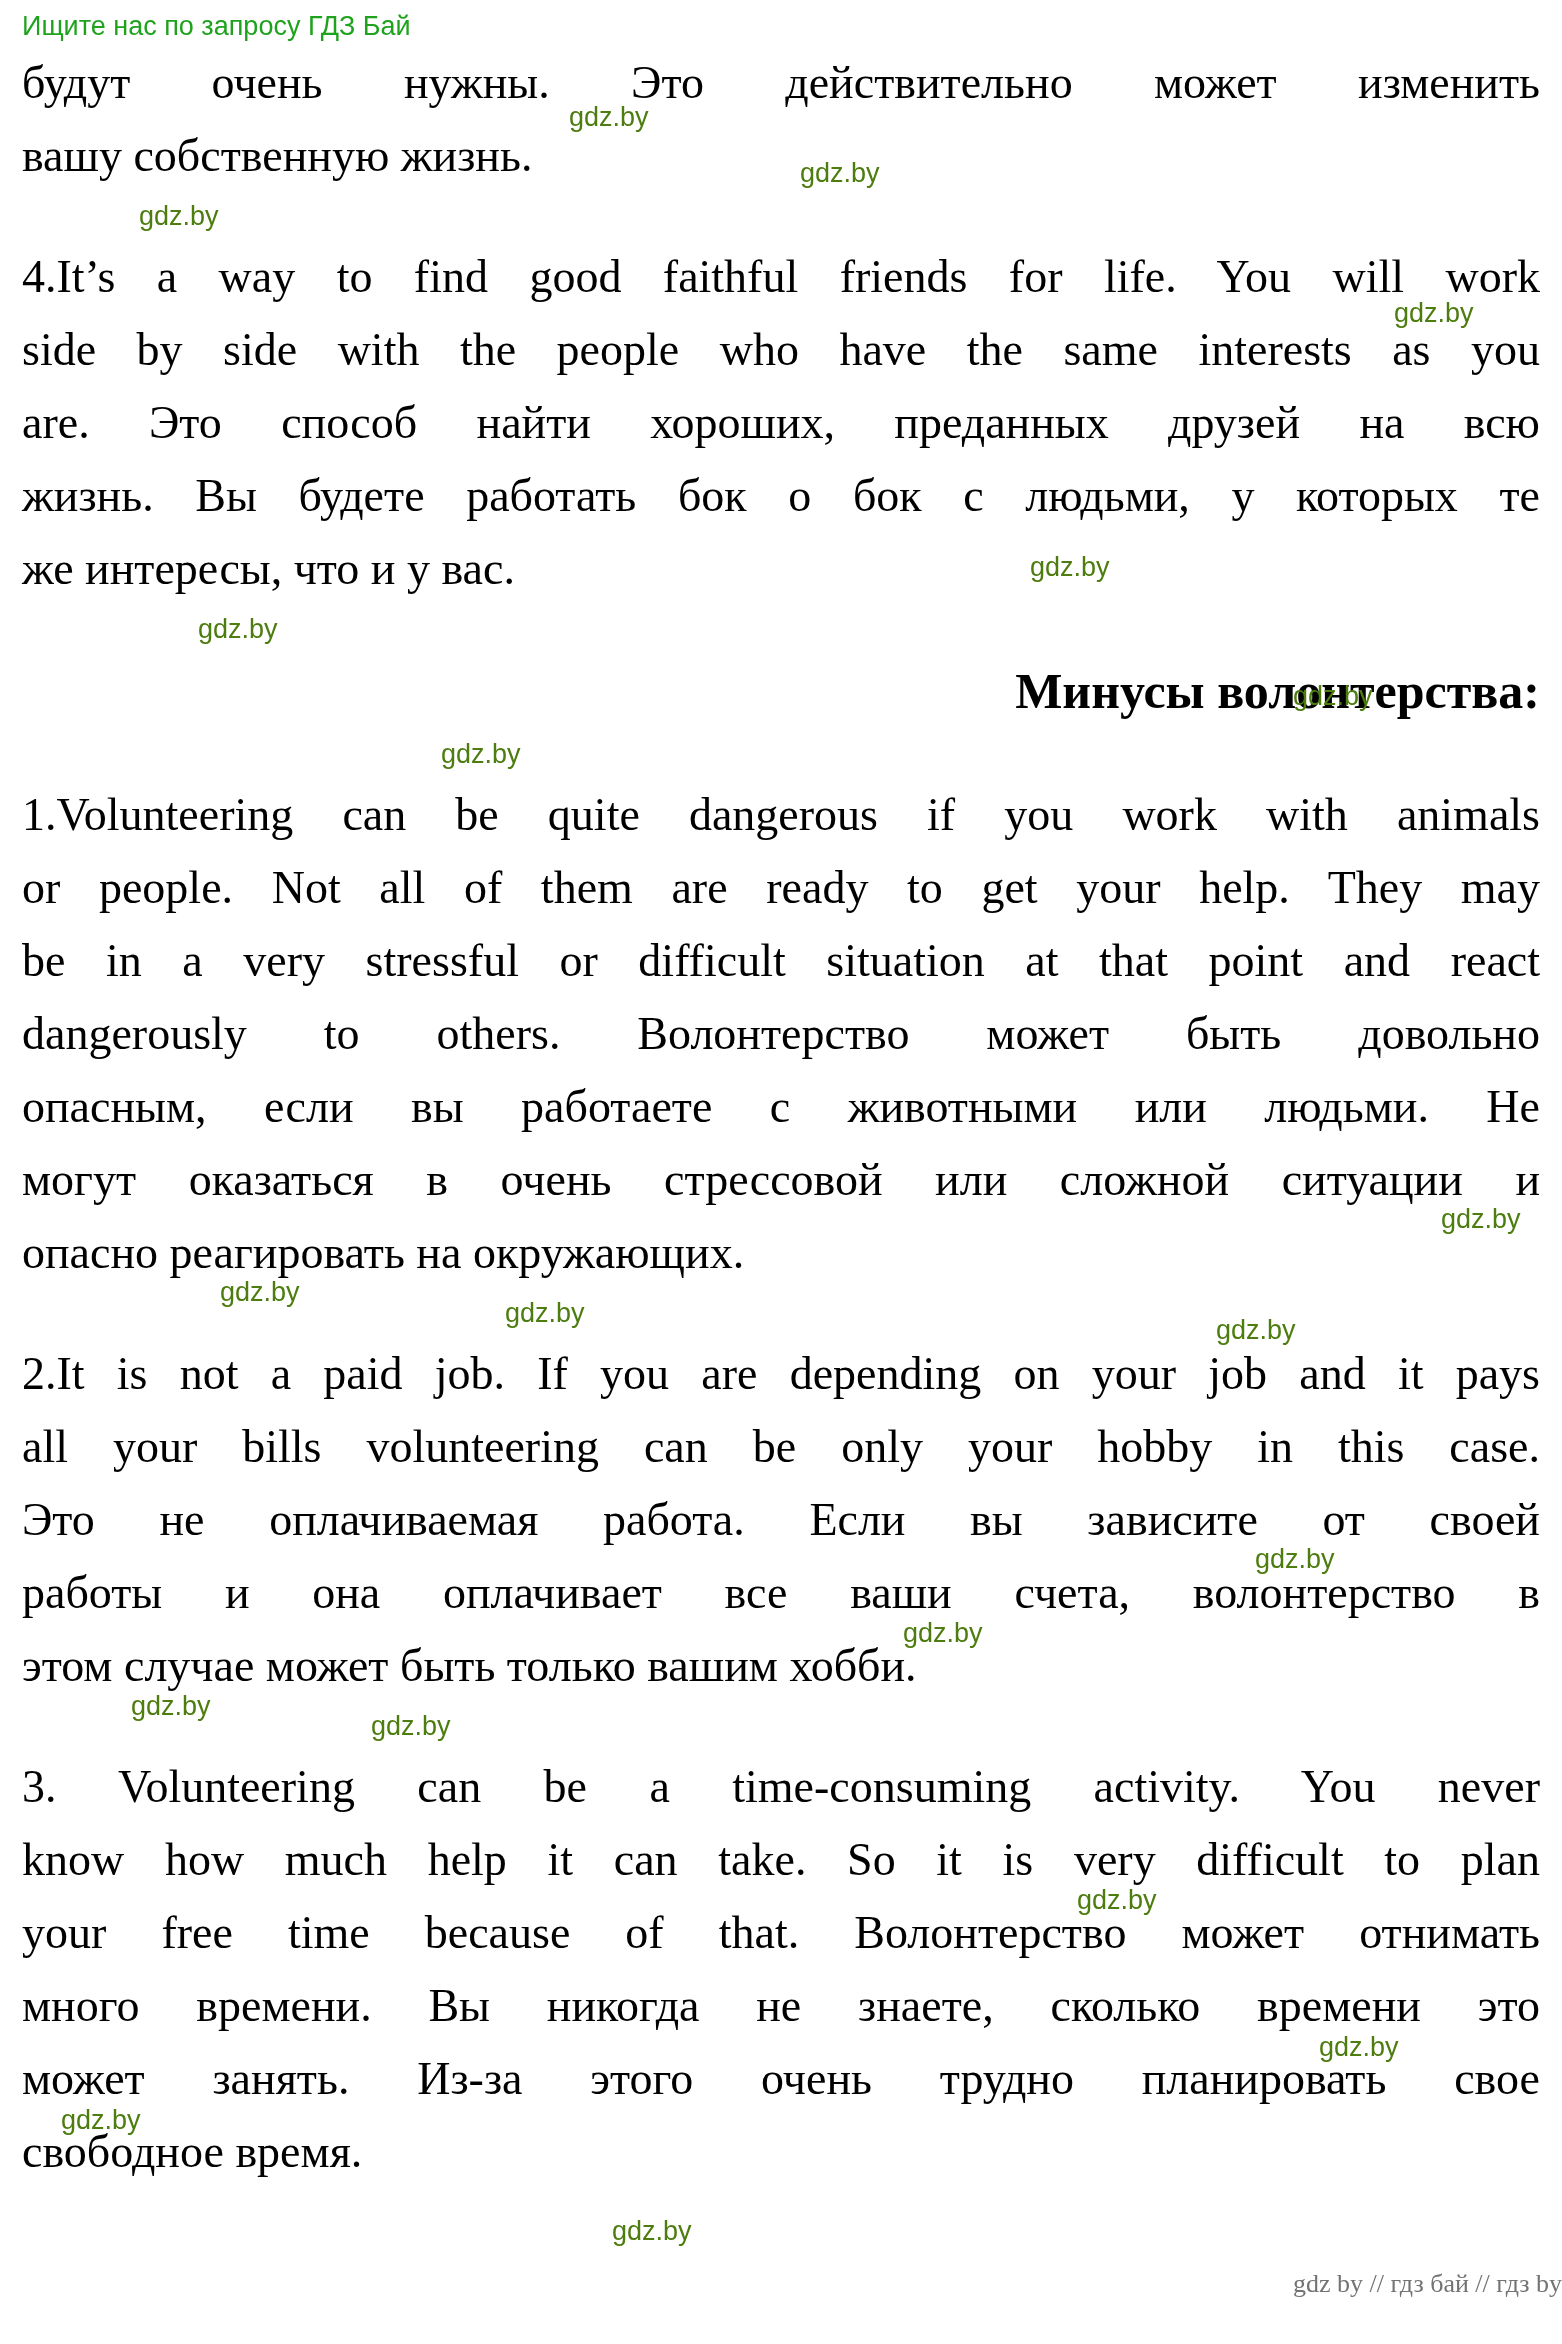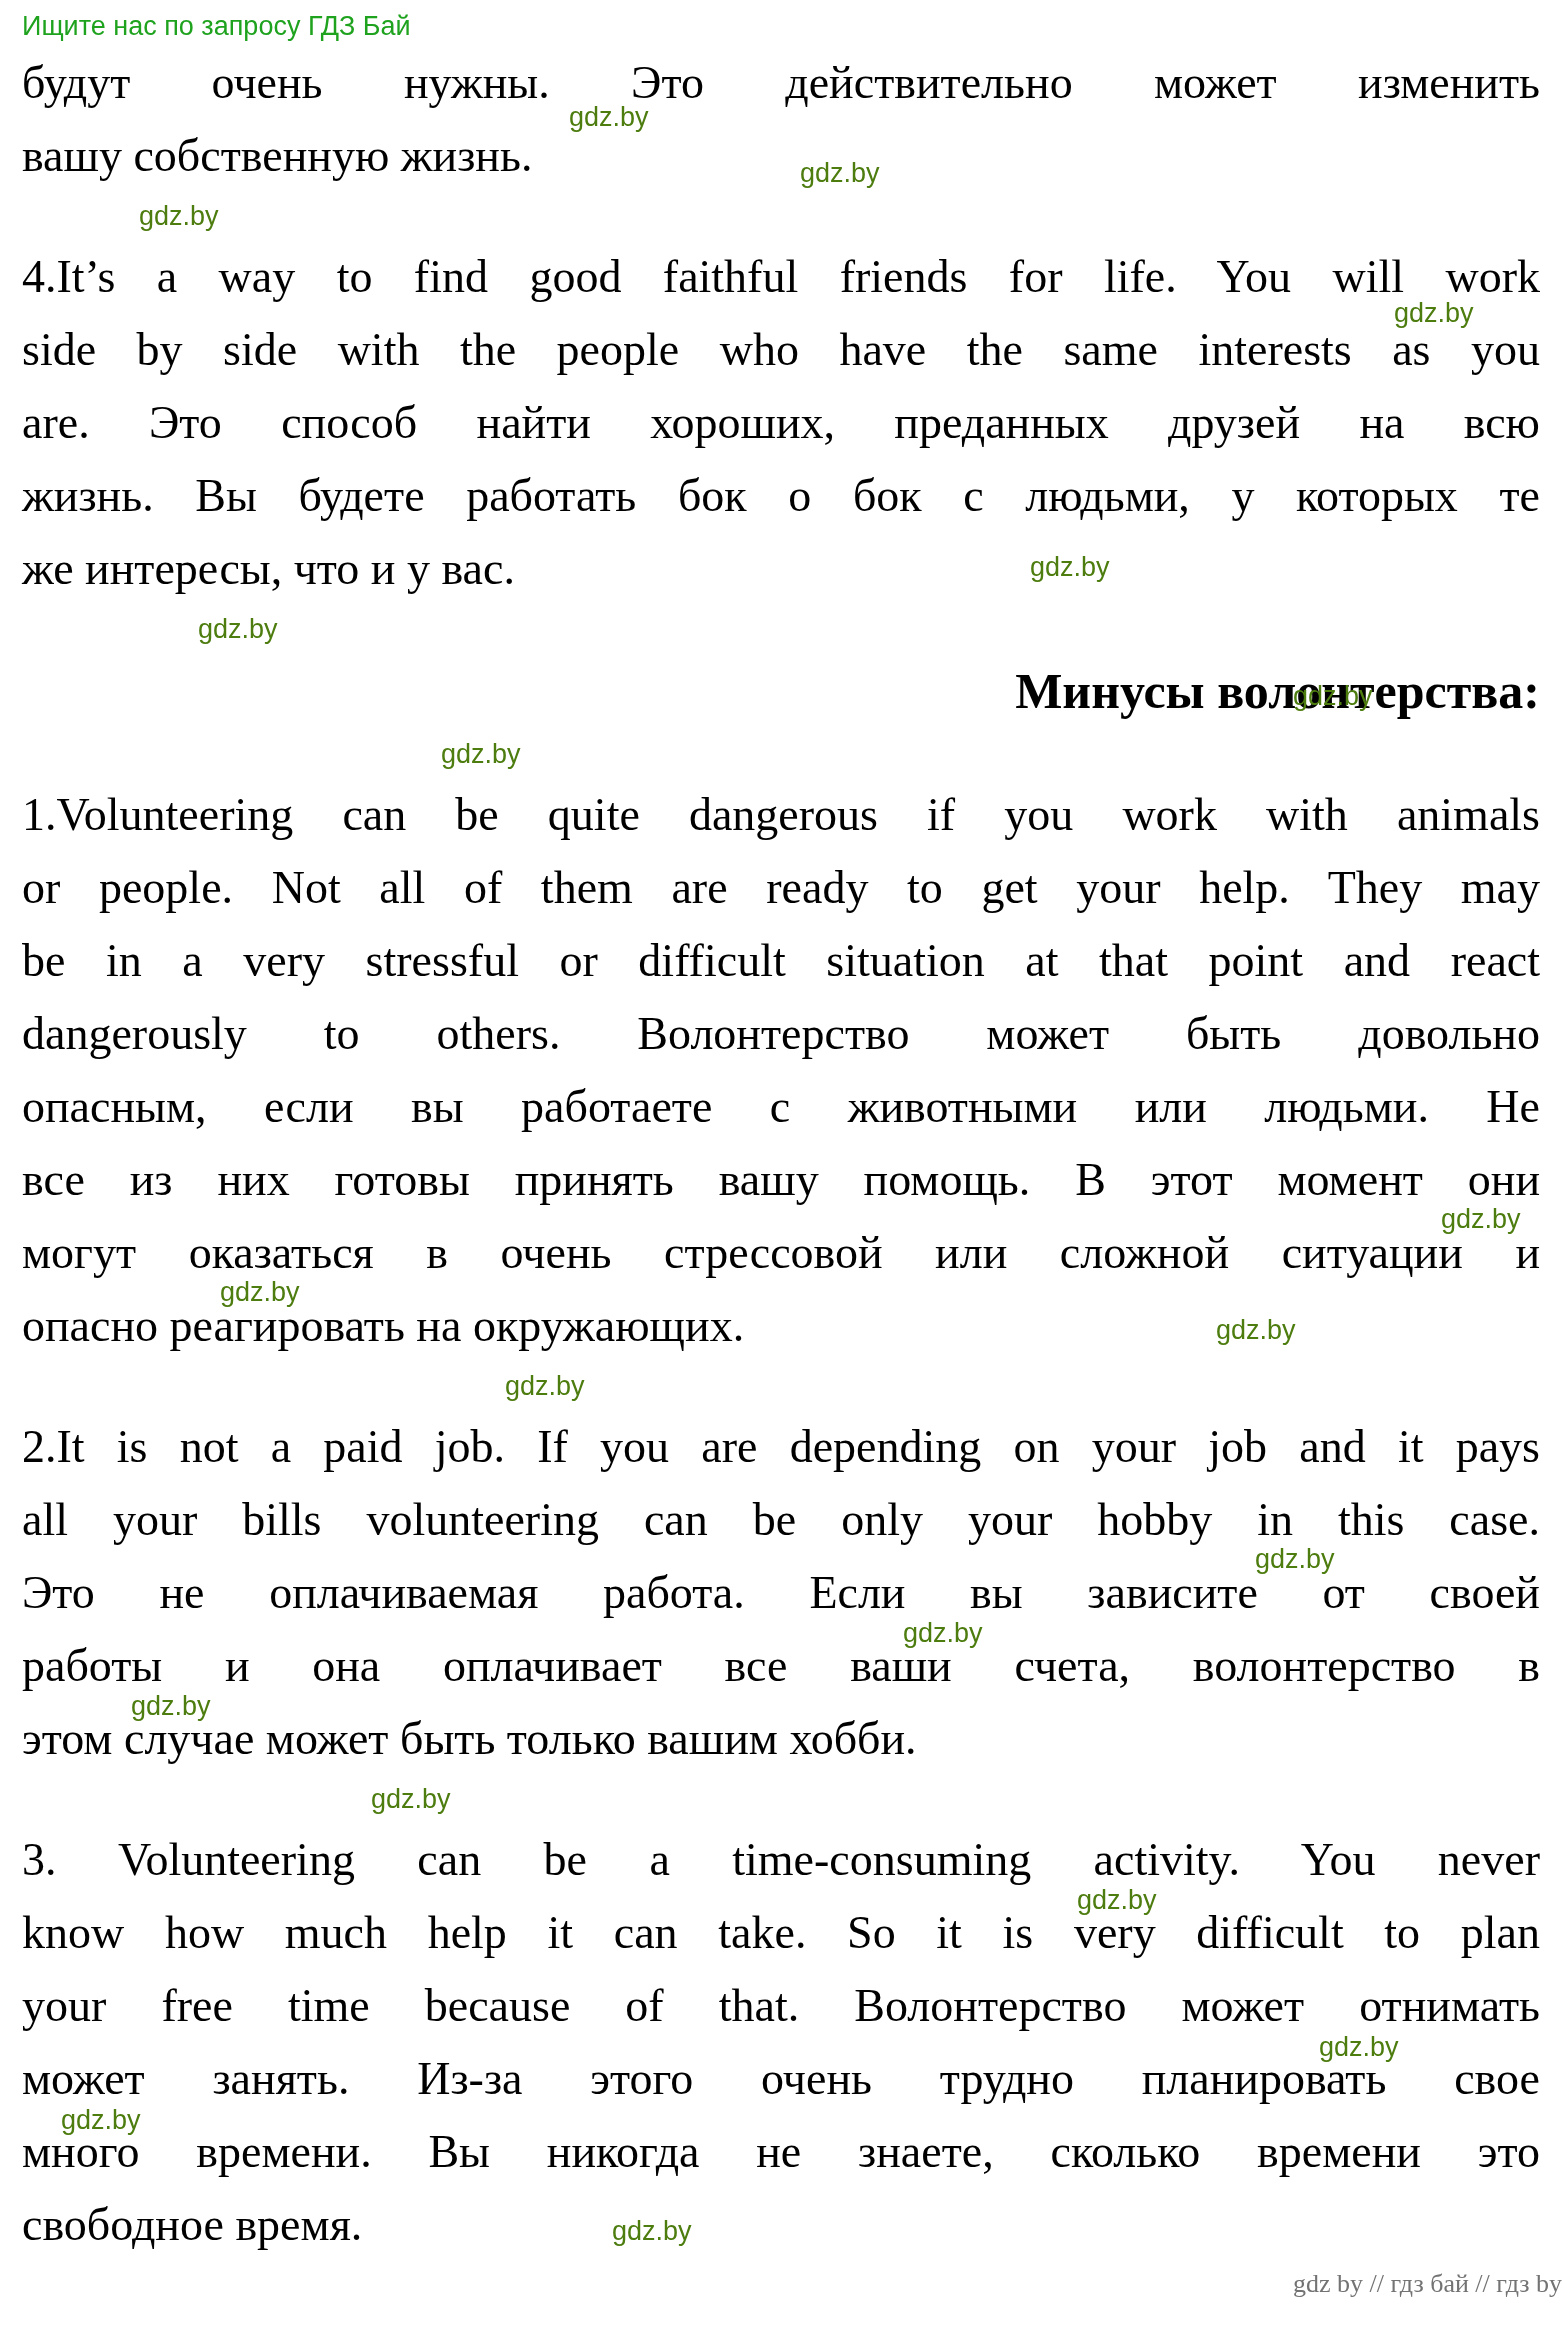--- a/index.html
+++ b/index.html
@@ -98,21 +98,20 @@
   <div class="wm-row">
     <span class="wm" style="margin-left:419px">gdz.by</span>
   </div>
 
   <div>
     <div class="line">1.Volunteering can be quite dangerous if you work with animals</div>
     <div class="line">or people. Not all of them are ready to get your help. They may</div>
     <div class="line">be in a very stressful or difficult situation at that point and react</div>
     <div class="line">dangerously to others. Волонтерство может быть довольно</div>
     <div class="line">опасным, если вы работаете с животными или людьми. Не</div>
-    <div class="line">все из них готовы принять вашу помощь. В этот момент они</div>
     <div class="line">могут оказаться в очень стрессовой или сложной ситуации и</div>
     <div class="line last">опасно реагировать на окружающих.</div>
   </div>
 
   <div class="wm-row">
     <span class="wm" style="margin-left:483px">gdz.by</span>
   </div>
 
   <div>
     <div class="line">2.It is not a paid job. If you are depending on your job and it pays</div>
@@ -123,22 +122,22 @@
   </div>
 
   <div class="wm-row">
     <span class="wm" style="margin-left:349px">gdz.by</span>
   </div>
 
   <div>
     <div class="line">3. Volunteering can be a time-consuming activity. You never</div>
     <div class="line">know how much help it can take. So it is very difficult to plan</div>
     <div class="line">your free time because of that. Волонтерство может отнимать</div>
+    <div class="line">много времени. Вы никогда не знаете, сколько времени это</div>
     <div class="line">может занять. Из-за этого очень трудно планировать свое</div>
-    <div class="line">много времени. Вы никогда не знаете, сколько времени это</div>
     <div class="line last">свободное время.</div>
   </div>
 
   <span class="wm wm-abs" style="left:569px;  top:104px;">gdz.by</span>
   <span class="wm wm-abs" style="left:800px;  top:160px;">gdz.by</span>
   <span class="wm wm-abs" style="left:1394px; top:300px;">gdz.by</span>
   <span class="wm wm-abs" style="left:1030px; top:554px;">gdz.by</span>
   <span class="wm wm-abs" style="left:1293px; top:683px;">gdz.by</span>
   <span class="wm wm-abs" style="left:1441px; top:1206px;">gdz.by</span>
   <span class="wm wm-abs" style="left:220px;  top:1279px;">gdz.by</span>

